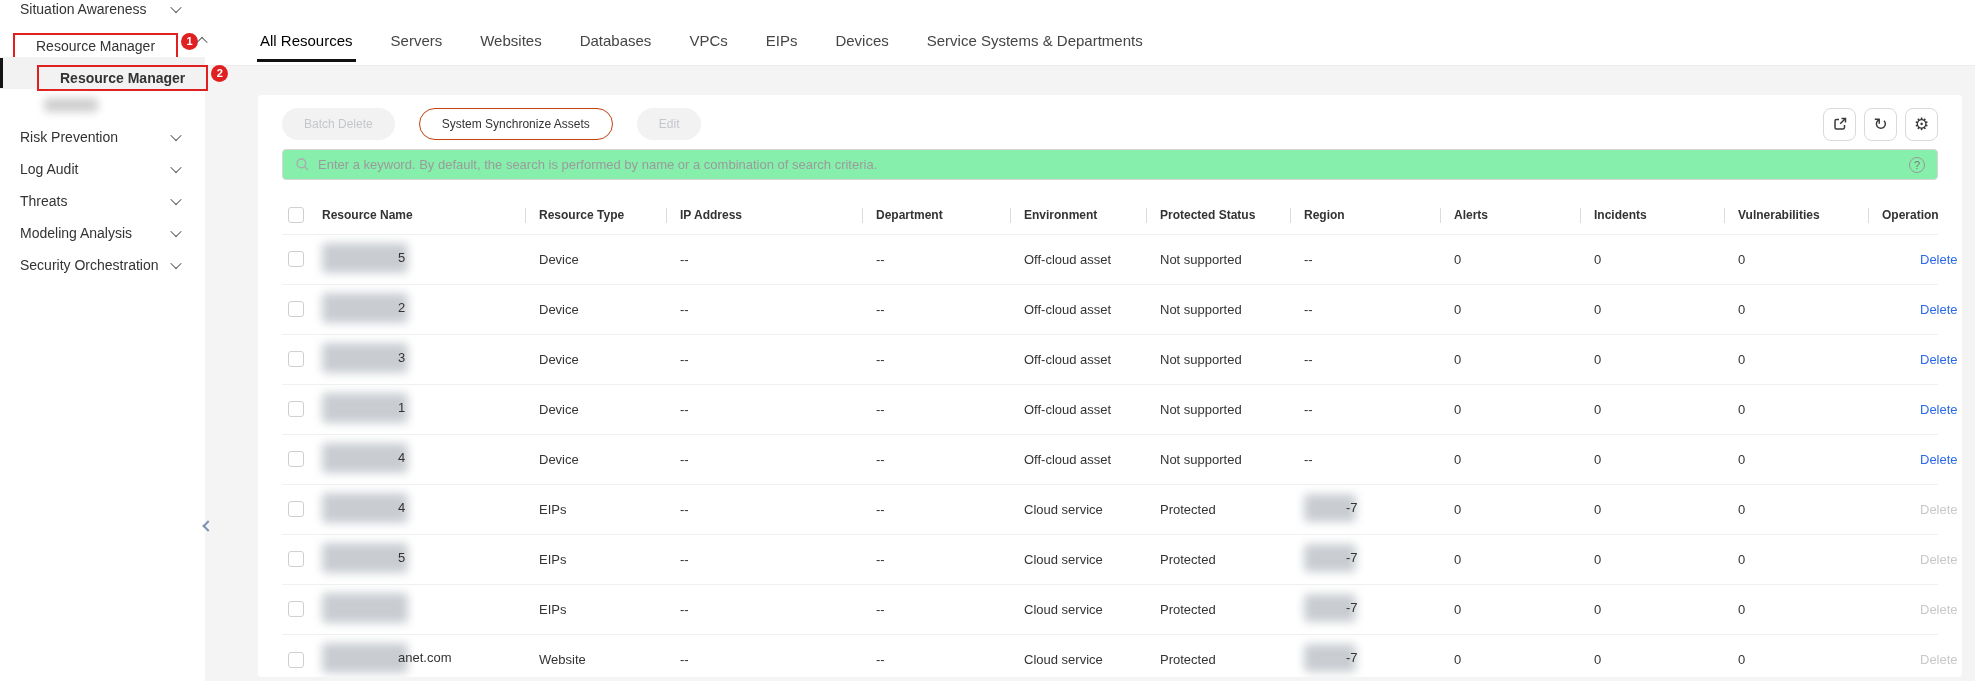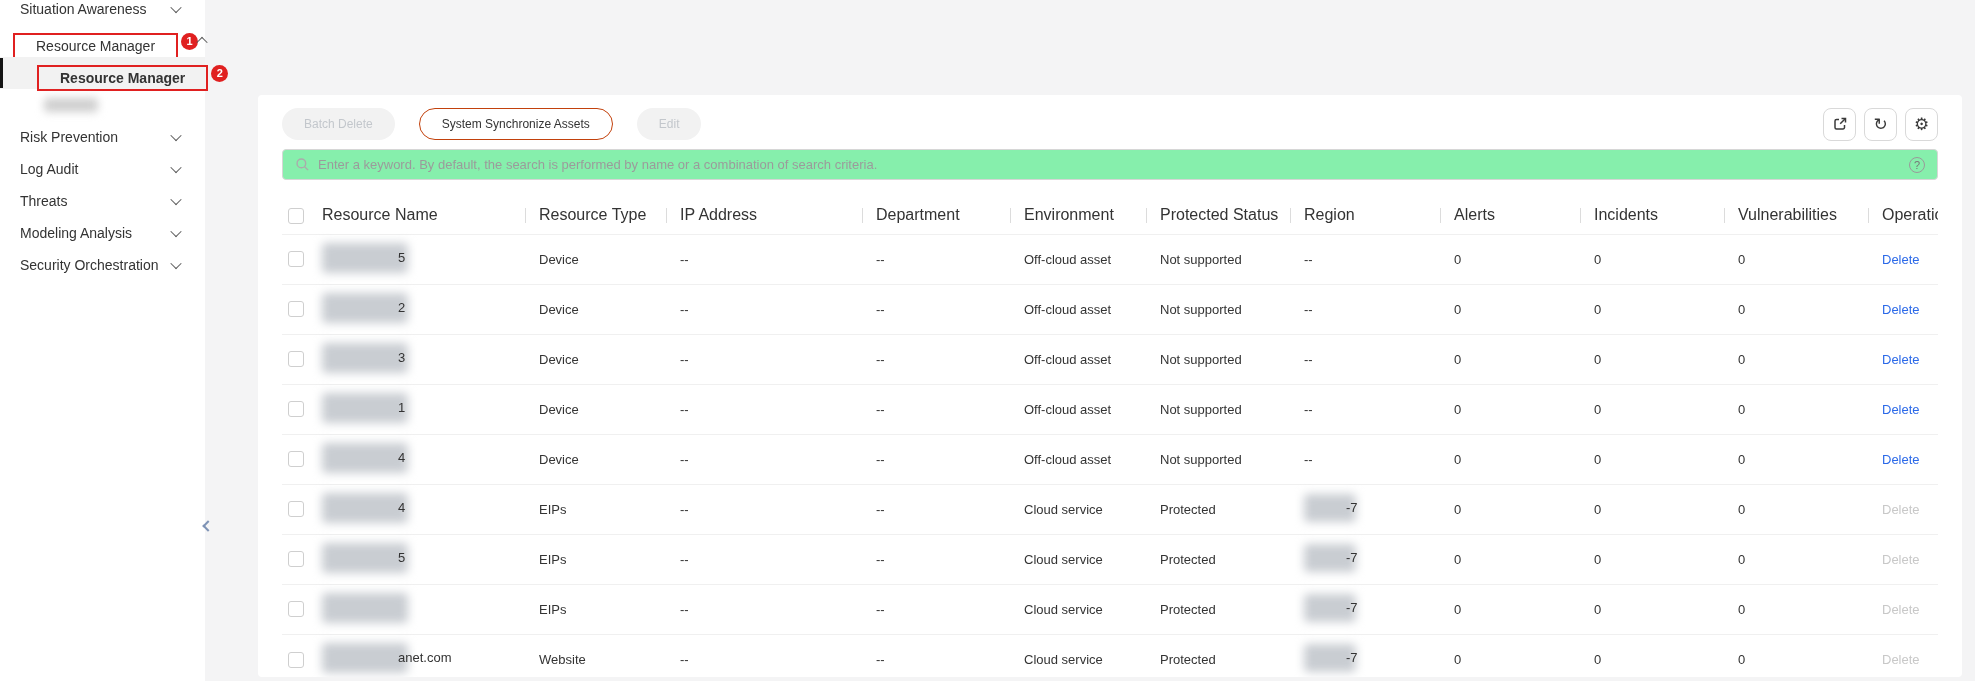--- a/index.html
+++ b/index.html
@@ -43,31 +43,31 @@
   .icon-group { margin-left:auto; display:flex; gap:8px; }
   .iconbtn { width:33px; height:33px; border:1px solid #d9d9d9; border-radius:8px; background:#fff; display:flex; align-items:center; justify-content:center; color:#3a3a3a; font-size:17px; line-height:1; cursor:pointer; }
   .iconbtn svg { display:block; }
   
   .searchbar { margin-top:8px; height:31px; border:1px solid #d6d6d6; border-radius:4px; display:flex; align-items:center; padding:0 12px; gap:8px; background:#86efac; }
   .searchbar input { flex:1; border:none; outline:none; font-size:13px; color:#333; background:transparent; font-family:inherit; }
   .searchbar input::placeholder { color:#9b9b9b; }
   .help-circle { width:16px; height:16px; border:1px solid #9a9a9a; border-radius:50%; color:#777; font-size:11px; display:flex; align-items:center; justify-content:center; flex:none; }
   
   table { margin-top:16px; width:100%; border-collapse:collapse; table-layout:fixed; }
-  th { position:relative; height:38px; text-align:left; font-size:16px; font-weight:400; color:#333; padding:0 0 0 14px; white-space:nowrap; overflow:hidden; }
+  th { position:relative; height:38px; text-align:left; font-size:12px; font-weight:700; color:#333; padding:0 0 0 14px; white-space:nowrap; overflow:hidden; }
   th:nth-child(n+3)::before { content:''; position:absolute; left:0; top:12px; height:15px; width:1px; background:#dcdcdc; }
   td { height:50px; font-size:13px; color:#333; padding:0 0 0 14px; border-top:1px solid #f0f0f0; white-space:nowrap; }
   th.col-cb, td.col-cb { padding-left:6px; }
   th.col-name, td.col-name { padding-left:0; }
   .cb { width:16px; height:16px; border:1px solid #cfcfcf; border-radius:3px; background:#fff; display:inline-block; vertical-align:middle; cursor:pointer; }
   .redacted-wrap { display:inline-flex; align-items:center; }
   .name-blob { width:86px; height:30px; }
   .region-blob { width:52px; height:28px; }
   .tail { margin-left:-10px; position:relative; }
-  .op { color:var(--blue); cursor:pointer; }
+  .op { color:var(--blue); cursor:pointer;margin-left:38px; }
   .op.dis { color:#c8c8c8; cursor:default; }
 </style>
 </head>
 <body>
 
 <div class="sidebar">
   <div class="side-nav">
       <div class="side-item">
         <span class="side-label">Situation Awareness</span>
         <span class="chev down"></span>
@@ -106,20 +106,30 @@
       </div>
     </div>
 </div>
 
 <div class="collapse-handle">
   <span class="chev-left"></span>
 </div>
 
 <div class="main">
 
+  <div class="tab-strip">
+      <div class="tab active">All Resources</div>
+      <div class="tab">Servers</div>
+      <div class="tab">Websites</div>
+      <div class="tab">Databases</div>
+      <div class="tab">VPCs</div>
+      <div class="tab">EIPs</div>
+      <div class="tab">Devices</div>
+      <div class="tab">Service Systems &amp; Departments</div>
+    </div>
 
   <div class="card">
 
     <div class="toolbar">
       <div class="btn disabled">Batch Delete</div>
       <div class="btn outline">System Synchronize Assets</div>
       <div class="btn disabled">Edit</div>
       <div class="icon-group">
         <div class="iconbtn">
           <svg width="16" height="16" viewBox="0 0 16 16" fill="none" stroke="#3a3a3a" stroke-width="1.5">

